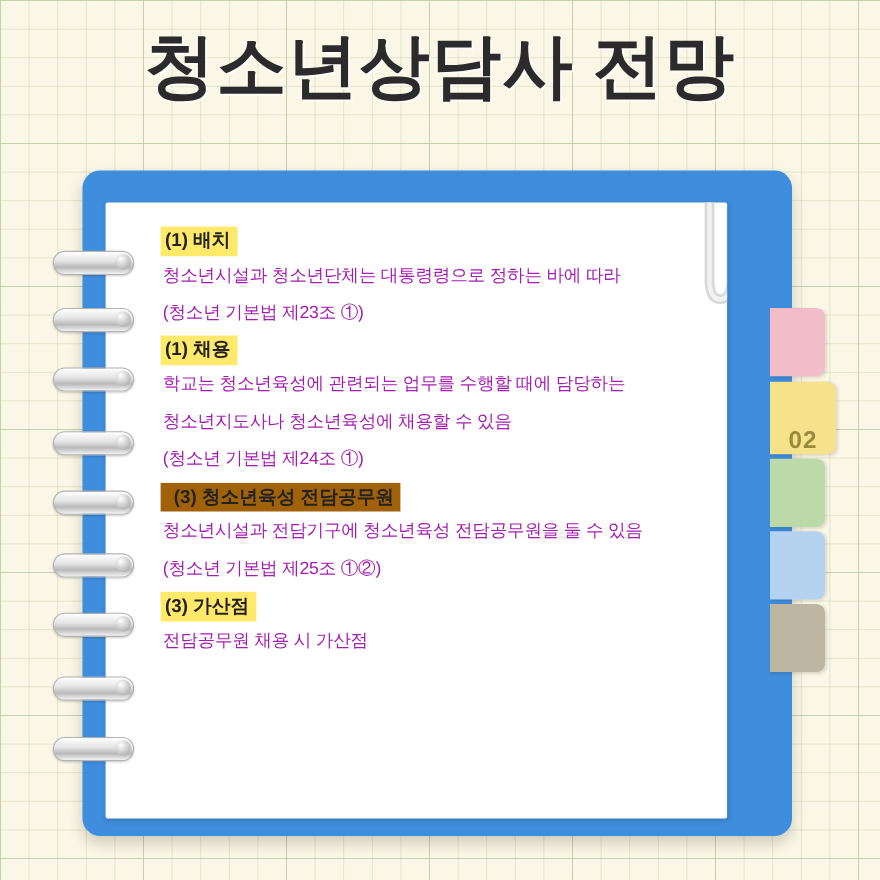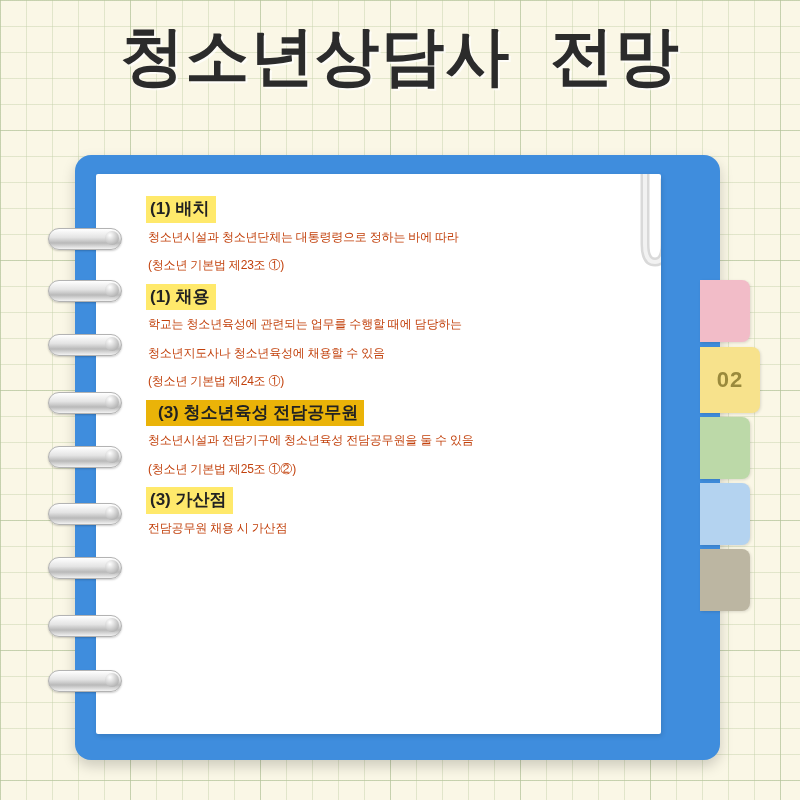--- a/index.html
+++ b/index.html
@@ -39,39 +39,39 @@
     position: absolute;
     top: 26px;
     left: 0;
     width: 800px;
     text-align: center;
     font-size: 64px;
     line-height: 1.1;
     font-weight: bold;
     color: #2b2b2b;
     letter-spacing: 1px;
-    font-family: Liberation Mono, monospace;
+    font-family: Liberation Serif, serif;
     text-shadow: 2px 2px 0 rgba(255,255,255,0.7);
   }
 
   
   #notebook {
     position: absolute;
     left: 75px;
     top: 155px;
     width: 645px;
     height: 605px;
     background: #3f8ddd;
     border-radius: 16px;
     box-shadow: 0 6px 14px rgba(0,0,0,0.18);
   }
   #paper {
     position: absolute;
     left: 21px;
-    top: 19px;
+    top: 29px;
     width: 565px;
     height: 560px;
     background: #ffffff;
     border-radius: 2px;
     box-shadow: 1px 2px 5px rgba(0,0,0,0.13);
     overflow: hidden;
   }
 
   
   .ring {
@@ -105,21 +105,21 @@
     border-radius: 0 8px 8px 0;
     z-index: 1;
     box-shadow: 1px 1px 3px rgba(0,0,0,0.12);
   }
   .tab.active {
     width: 60px;
     height: 66px;
     left: 625px;
     z-index: 8;
     display: flex;
-    align-items: center;
+    align-items: flex-end;
     justify-content: center;
     color: #9a8a3c;
     font-size: 22px;
     font-weight: bold;
     letter-spacing: 1px;
   }
 
   
   #paperclip {
     position: absolute;
@@ -140,24 +140,24 @@
   .sec-head {
     display: inline-block;
     font-size: 17px;
     font-weight: bold;
     color: #222;
     padding: 1px 6px 2px 4px;
     margin: 0 0 6px 8px;
     line-height: 1.4;
   }
   .hl-yellow { background: #ffe96b; }
-  .hl-green  { background: #eab308; padding-left: 12px; }
+  .hl-green  { background: #a16207; padding-left: 12px; }
   .line {
-    font-size: 12px;
-    color: #c2410c;
+    font-size: 16px;
+    color: #a21caf;
     line-height: 1.45;
     margin: 0 0 11px 10px;
     letter-spacing: -0.2px;
   }
   .line.law { margin-bottom: 9px; }
   .block { margin-bottom: 4px; }
 </style>
 </head>
 <body>
 

